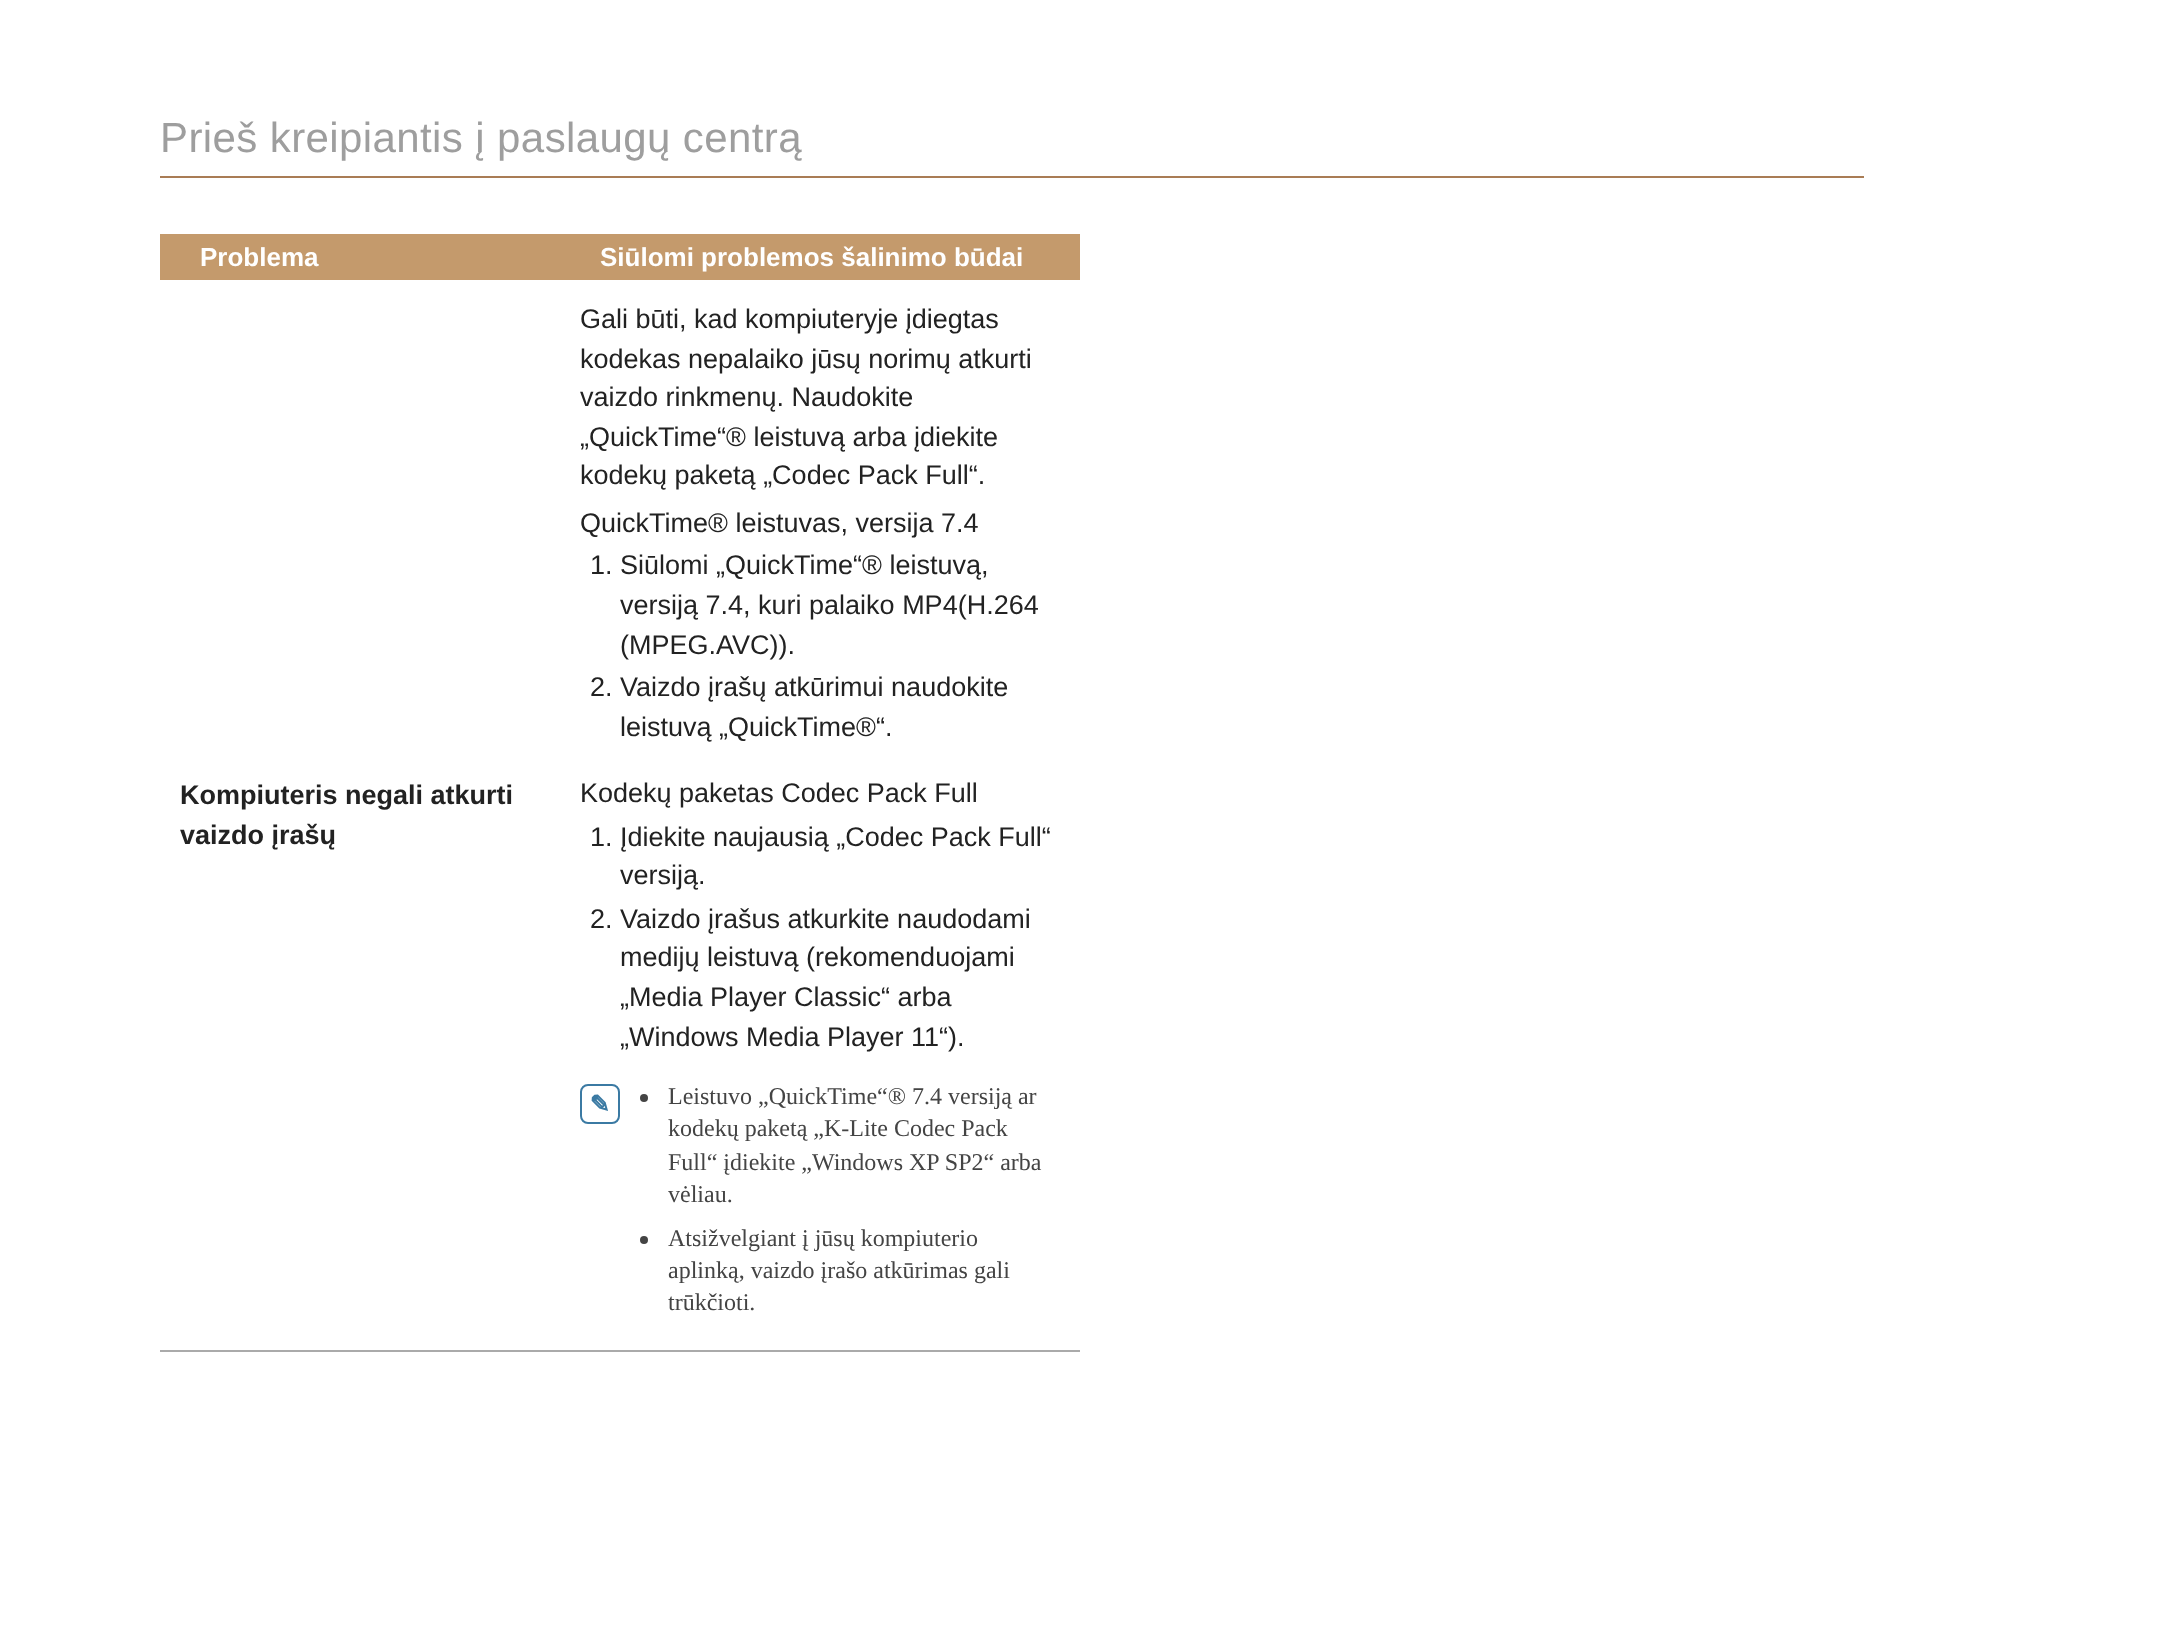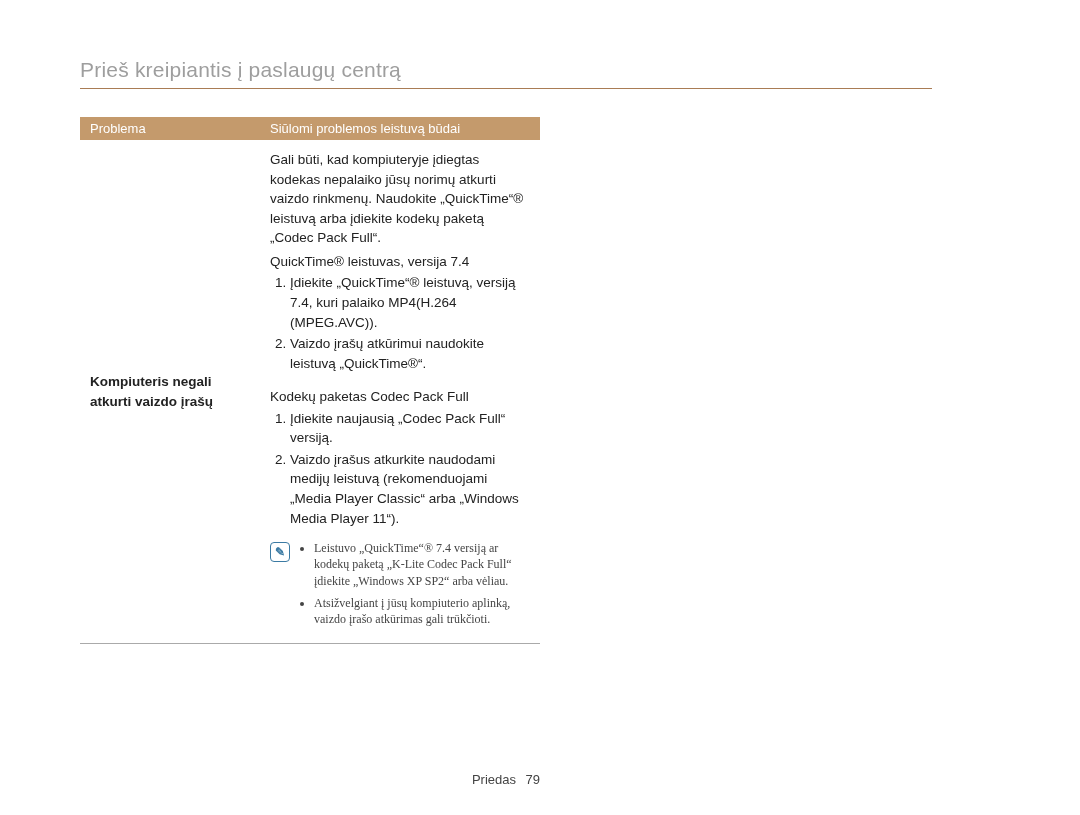--- a/index.html
+++ b/index.html
@@ -29,25 +29,25 @@
   .content {
     margin-top: 28px;
     width: 460px;
   }
   table.tbl {
     border-collapse: collapse;
     width: 100%;
   }
   table.tbl th {
     text-align: left;
-    font-weight: 400;
+    font-weight: 700;
     font-size: 13px;
     color: #fff;
     background: #c49a6c;
-    padding: 4px 10px;
+    padding: 4px 20px;
   }
   table.tbl th.col-problem {
     width: 160px;
   }
   table.tbl td {
     font-size: 13.5px;
     line-height: 1.45;
     color: #222;
     vertical-align: middle;
     padding: 10px 12px 10px 10px;
@@ -128,33 +128,33 @@
 
 <div class="page">
 
   <div class="heading">Prieš kreipiantis į paslaugų centrą</div>
 
   <div class="content">
     <table class="tbl">
       <thead>
         <tr>
           <th class="col-problem">Problema</th>
-          <th>Siūlomi problemos leistuvą būdai</th>
+          <th>Siūlomi problemos šalinimo būdai</th>
         </tr>
       </thead>
       <tbody>
         <tr class="body-row">
           <td class="col-problem">Kompiuteris negali atkurti vaizdo įrašų</td>
           <td class="col-solution">
 
             <div>Gali būti, kad kompiuteryje įdiegtas kodekas nepalaiko jūsų norimų atkurti vaizdo rinkmenų. Naudokite „QuickTime“® leistuvą arba įdiekite kodekų paketą „Codec Pack Full“.</div>
 
             <span class="subhead first">QuickTime® leistuvas, versija 7.4</span>
             <ol class="steps">
-              <li>Įdiekite „QuickTime“® leistuvą, versiją 7.4, kuri palaiko MP4(H.264 (MPEG.AVC)).</li>
+              <li>Siūlomi „QuickTime“® leistuvą, versiją 7.4, kuri palaiko MP4(H.264 (MPEG.AVC)).</li>
               <li>Vaizdo įrašų atkūrimui naudokite leistuvą „QuickTime®“.</li>
             </ol>
 
             <span class="subhead">Kodekų paketas Codec Pack Full</span>
             <ol class="steps">
               <li>Įdiekite naujausią „Codec Pack Full“ versiją.</li>
               <li>Vaizdo įrašus atkurkite naudodami medijų leistuvą (rekomenduojami „Media Player Classic“ arba „Windows Media Player 11“).</li>
             </ol>
 
             <div class="notebox">
@@ -166,18 +166,14 @@
                 <li>Atsižvelgiant į jūsų kompiuterio aplinką, vaizdo įrašo atkūrimas gali trūkčioti.</li>
               </ul>
             </div>
 
           </td>
         </tr>
       </tbody>
     </table>
   </div>
 
-  <div class="footer">
-    <span>Priedas</span>
-    <span class="pg">79</span>
-  </div>
 
 </div>
 
 </body></html>

